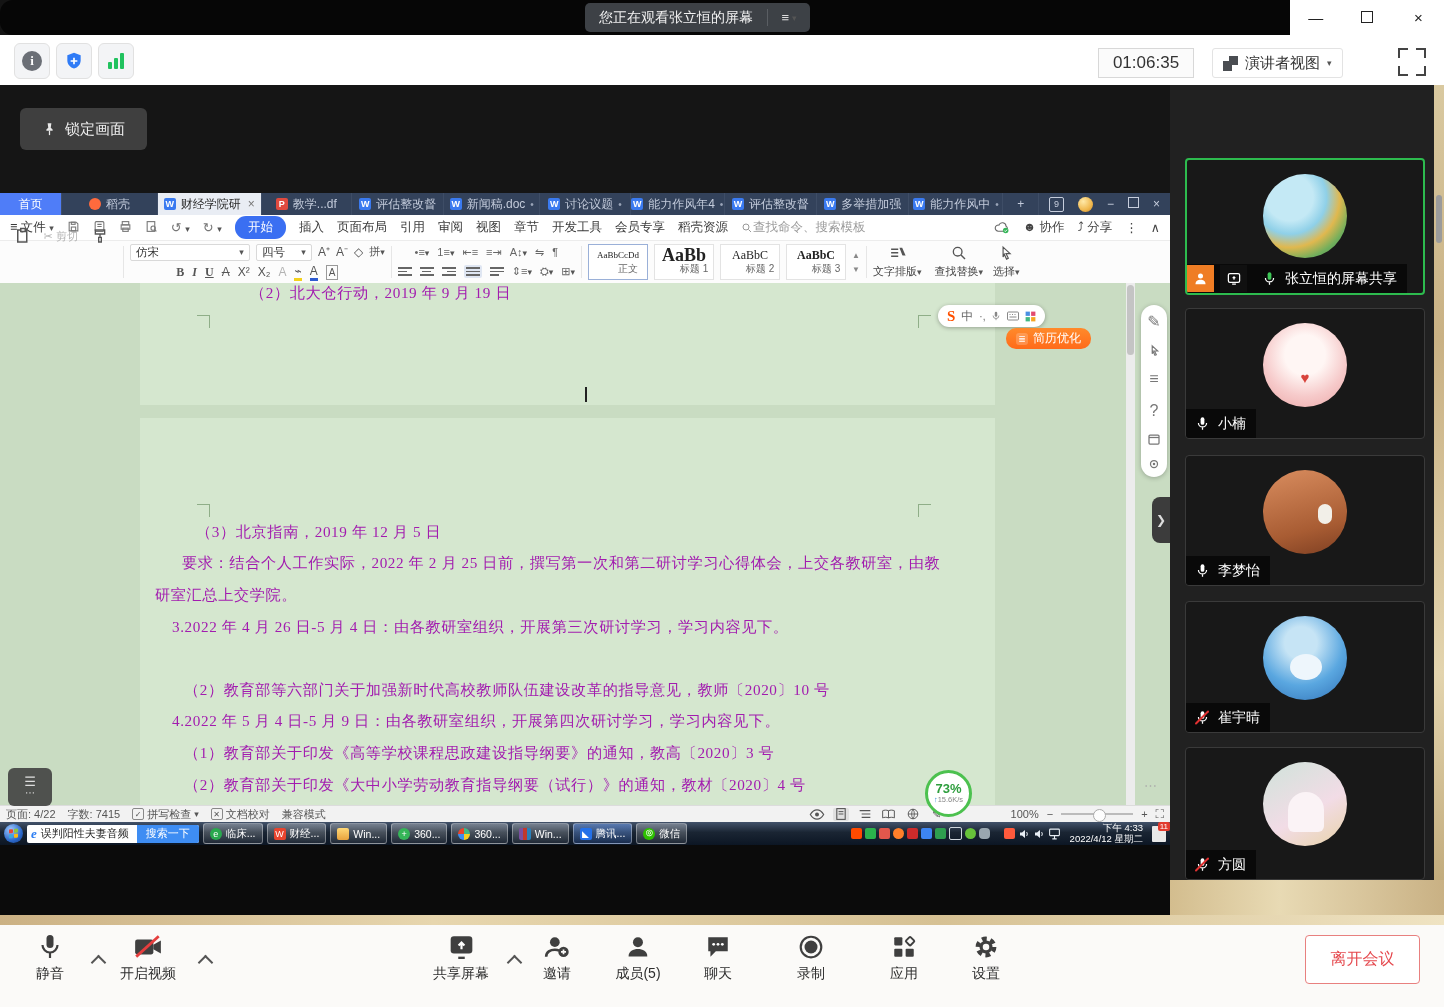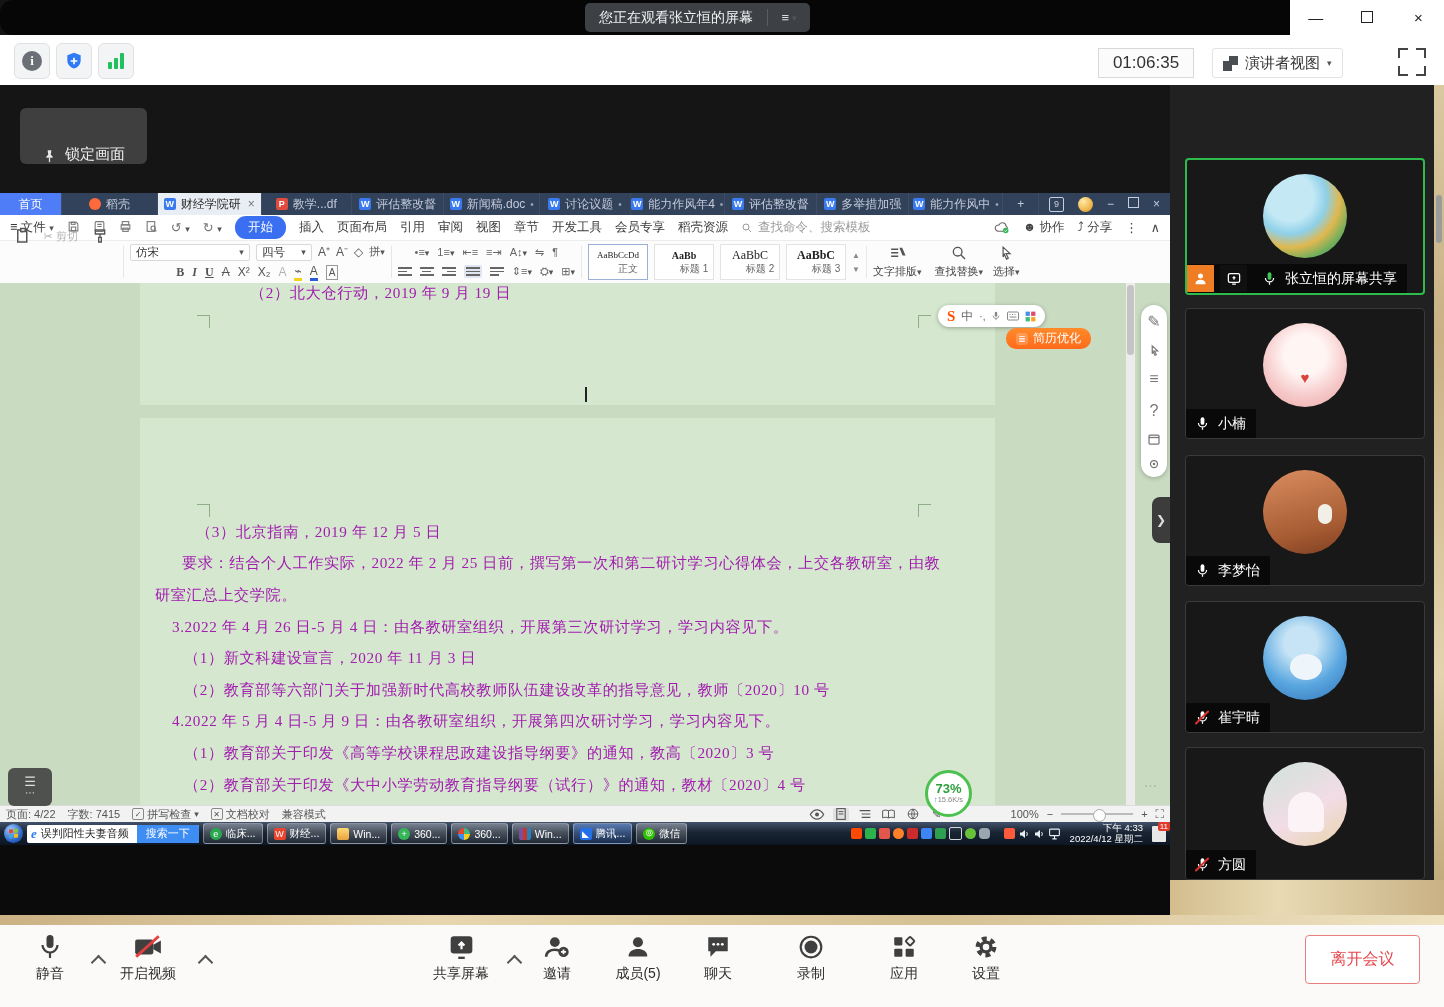--- a/index.html
+++ b/index.html
@@ -22,21 +22,21 @@
   .bars i{width:4px;background:#21c25e;border-radius:1px;}
   .timerbox{top:13px;height:28px;width:94px;border:1px solid #d8d8d8;background:#fbfbfb;color:#333;font-size:17px;display:flex;align-items:center;justify-content:center;}
   .viewbtn{top:13px;height:28px;display:flex;align-items:center;gap:7px;padding:0 10px;border:1px solid #e3e3e3;border-radius:3px;color:#333;font-size:15px;background:#fff;}
   .lay-ic{position:relative;width:15px;height:15px;}
   .lay-ic i{position:absolute;background:#4a4d52;}
   .dn{font-size:9px;color:#555;}
   .fsbtn{top:13px;width:28px;height:28px;}
   .fsbtn i{position:absolute;width:8px;height:8px;border:2px solid #444;}
   
   .stage{left:0;top:85px;width:1170px;height:830px;background:#151515;overflow:hidden;}
-  .lockpill{left:20px;top:23px;width:127px;height:56px;background:#3f3f3f;border-radius:6px;display:flex;align-items:flex-end;justify-content:center;gap:8px;color:#efefef;font-size:15px;}
+  .lockpill{left:20px;top:23px;width:127px;height:42px;background:#3f3f3f;border-radius:6px;display:flex;align-items:center;justify-content:center;gap:8px;color:#efefef;font-size:15px;}
   .listchip{left:8px;top:683px;width:44px;height:38px;background:rgba(62,62,62,.88);border-radius:6px;color:#ddd;display:flex;flex-direction:column;align-items:center;justify-content:center;line-height:11px;font-size:13px;}
   .handle{left:1152px;top:412px;width:18px;height:46px;background:#3c3c3c;border-radius:8px 0 0 8px;color:#ddd;font-size:12px;display:flex;align-items:center;justify-content:center;}
   
   .wps{left:0;top:108px;width:1170px;height:629px;background:#fff;}
   .tabbar{left:0;top:0;width:1170px;height:22px;background:#33425b;display:flex;align-items:stretch;font-size:12px;color:#c3cbdb;}
   .wtab{display:flex;align-items:center;justify-content:center;gap:5px;border-right:1px solid #3e4d66;padding:0 4px;white-space:nowrap;overflow:hidden;}
   .wtab.home{background:#4f7df8;color:#fff;width:56px;}
   .wtab.active{background:#e9edf4;color:#2b2b2b;}
   .wico{display:inline-flex;width:12px;height:12px;border-radius:2px;background:#3a7af0;color:#fff;font-size:9px;align-items:center;justify-content:center;font-weight:bold;flex:none;}
   .wico.pdf{background:#e04a3f;}
@@ -44,21 +44,21 @@
   .tdot{color:#9aa4b8;font-size:10px;}
   .tclose{color:#777;font-size:12px;margin-left:2px;}
   .tabright{margin-left:auto;display:flex;align-items:center;gap:14px;padding:0 10px;color:#c7cedd;}
   .nbox{width:13px;height:13px;border:1px solid #c7cedd;border-radius:2px;font-size:9px;display:flex;align-items:center;justify-content:center;}
   .orb{width:15px;height:15px;border-radius:50%;background:radial-gradient(circle at 35% 30%,#ffe9a8,#f0b84e 60%,#c8862a);}
   .wbox2{display:inline-block;width:9px;height:9px;border:1.2px solid #c7cedd;}
   .menubar{left:0;top:22px;width:1170px;height:26px;background:#fff;border-bottom:1px solid #ececec;display:flex;align-items:center;font-size:12.5px;color:#3a3a3a;gap:13px;padding-left:10px;box-sizing:border-box;}
   .menubar .mi{white-space:nowrap;}
   .pill-start{background:#3a6ff2;color:#fff;border-radius:11px;padding:3px 13px;}
   .mic-ic{color:#777;font-size:13px;}
-  .msearch{display:flex;align-items:center;gap:5px;color:#9a9a9a;}
+  .msearch{display:flex;align-items:center;color:#9a9a9a;}
   .mright{margin-left:auto;display:flex;align-items:center;gap:13px;padding-right:10px;color:#444;}
   
   .ribbon{left:0;top:48px;width:1170px;height:42px;background:#fcfcfc;border-bottom:1px solid #e3e3e3;display:flex;align-items:center;font-size:11px;color:#444;}
   .rsep{width:1px;height:32px;background:#e6e6e6;margin:0 6px;}
   .rgroup{display:flex;align-items:center;gap:6px;}
   .vstack{display:flex;flex-direction:column;align-items:center;line-height:13px;gap:39px;}
   .gray{color:#b3b3b3;}
   .fontbox{border:1px solid #d9d9d9;background:#fff;border-radius:2px;padding:1px 5px;font-size:11.5px;display:flex;align-items:center;gap:14px;color:#333;}
   .fmtrow{display:flex;align-items:center;gap:8px;font-size:12px;color:#555;}
   .fmtrow b{font-family:"Liberation Serif",serif;}
@@ -405,21 +405,21 @@
             <span style="font-size:11px;color:#666">⊞<span class="dn">▾</span></span>
           </div>
         </div>
         <div class="rsep"></div>
         <div class="rgroup">
           <div class="stybox" style="border-color:#9ab0d8">
               <span class="samp" style="font-size:9px">AaBbCcDd</span>
               <span class="nm">正文</span>
             </div>
           <div class="stybox">
-              <span class="samp" style="font-weight:bold;font-size:10px">AaBb</span>
+              <span class="samp" style="font-weight:bold;font-size:18px">AaBb</span>
               <span class="nm">标题 1</span>
             </div>
           <div class="stybox">
               <span class="samp" style="font-size:12px">AaBbC</span>
               <span class="nm">标题 2</span>
             </div>
           <div class="stybox">
               <span class="samp" style="font-weight:bold;font-size:12px">AaBbC</span>
               <span class="nm">标题 3</span>
             </div>
@@ -458,21 +458,20 @@
           <span class="mark r" style="left:778px;top:32px"></span>
           <div class="docline" style="left:110px;top:0px">（2）北大仓行动，2019 年 9 月 19 日</div>
         </div>
         <div class="page" style="left:140px;top:135px;width:855px;height:387px">
           <span class="mark l" style="left:57px;top:86px"></span>
           <span class="mark r" style="left:778px;top:86px"></span>
           <div class="docline" style="left:56px;top:104px">（3）北京指南，2019 年 12 月 5 日</div>
           <div class="docline" style="left:42px;top:135px">要求：结合个人工作实际，2022 年 2 月 25 日前，撰写第一次和第二研讨学习心得体会，上交各教研室，由教</div>
           <div class="docline" style="left:15px;top:167px">研室汇总上交学院。</div>
           <div class="docline" style="left:32px;top:199px">3.2022 年 4 月 26 日-5 月 4 日：由各教研室组织，开展第三次研讨学习，学习内容见下。</div>
-          <div class="docline" style="left:44px;top:230px">（1）新文科建设宣言，2020 年 11 月 3 日</div>
           <div class="docline" style="left:44px;top:262px">（2）教育部等六部门关于加强新时代高校教师队伍建设改革的指导意见，教师〔2020〕10 号</div>
           <div class="docline" style="left:32px;top:293px">4.2022 年 5 月 4 日-5 月 9 日：由各教研室组织，开展第四次研讨学习，学习内容见下。</div>
           <div class="docline" style="left:44px;top:325px">（1）教育部关于印发《高等学校课程思政建设指导纲要》的通知，教高〔2020〕3 号</div>
           <div class="docline" style="left:44px;top:357px">（2）教育部关于印发《大中小学劳动教育指导纲要（试行）》的通知，教材〔2020〕4 号</div>
         </div>
         <span class="ibeam" style="left:585px;top:104px"></span>
 
         <div class="ime" style="left:938px;top:22px">
           <span class="slogo">S</span>
           <span>中</span>

